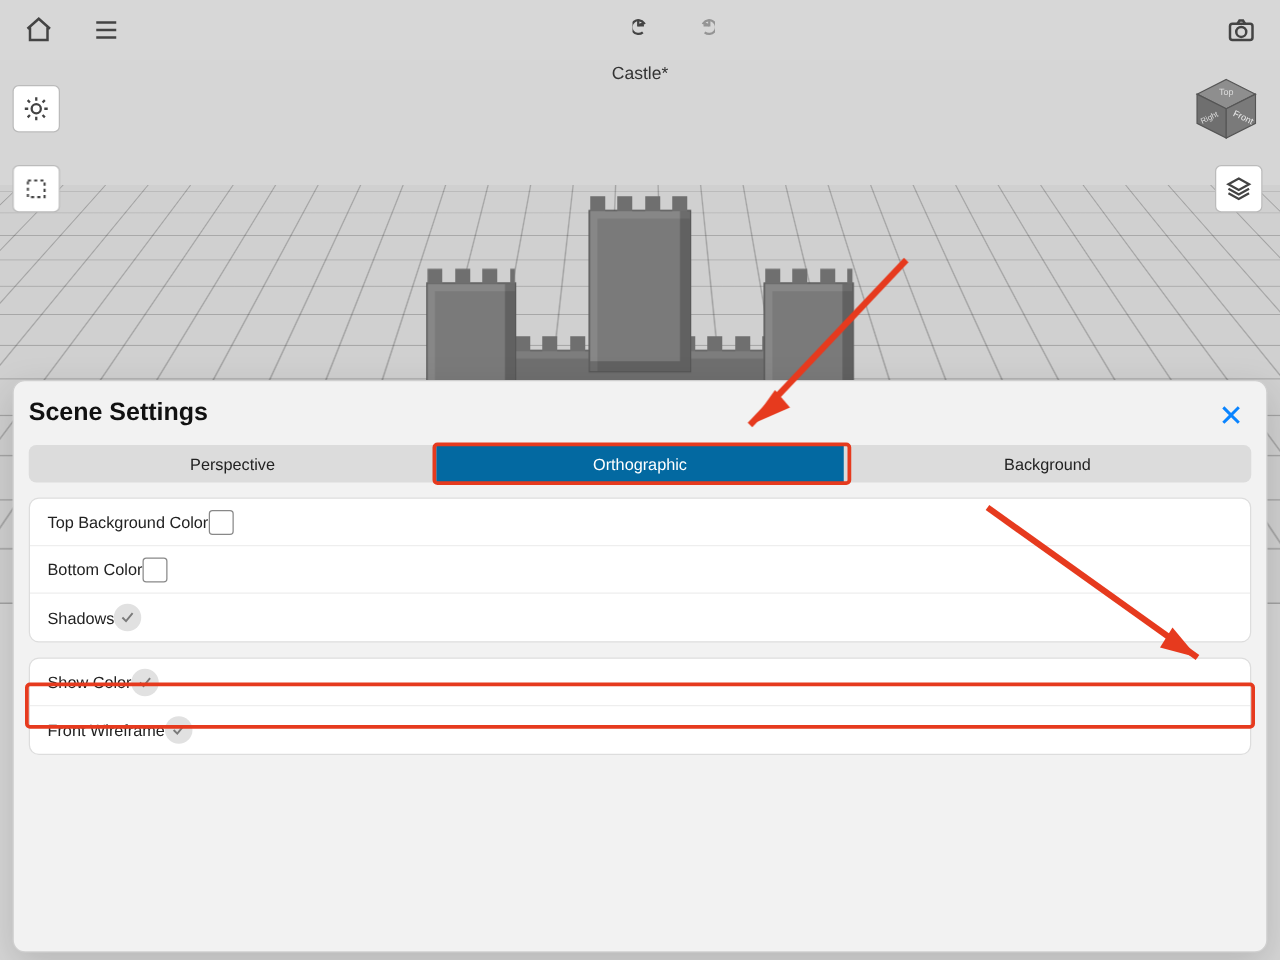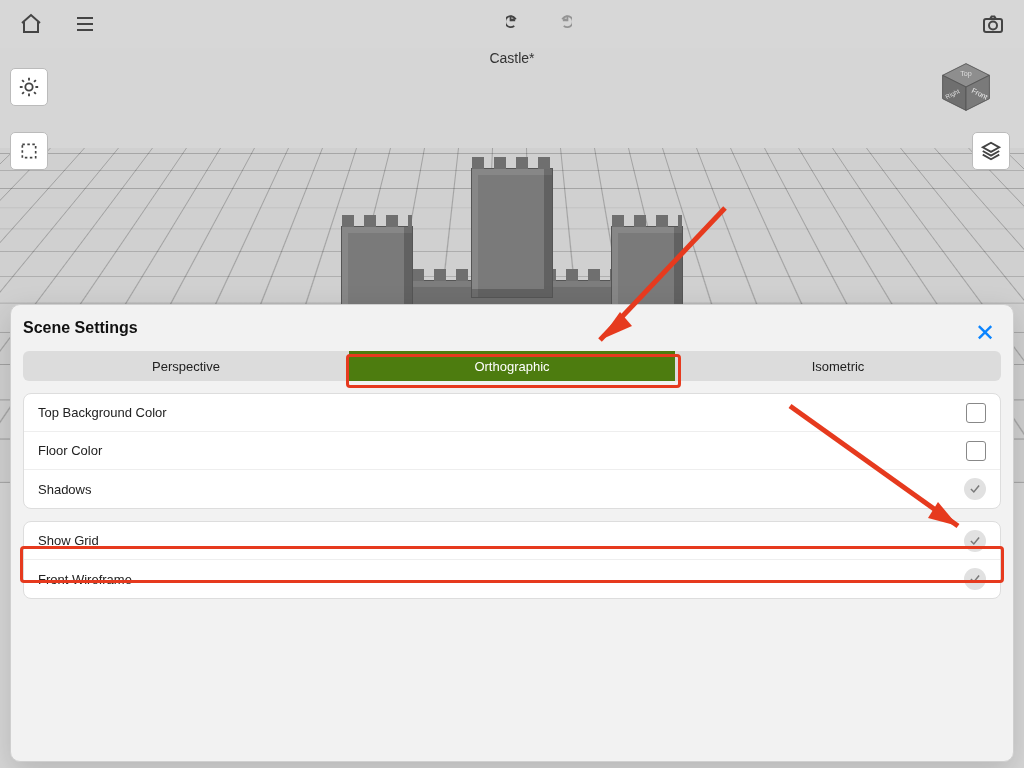--- a/index.html
+++ b/index.html
@@ -15,21 +15,21 @@
 
   
   .doc-title { position: absolute; top: 50px; left: 0; right: 0; text-align: center; font-size: 14px; color: #333; }
 
   
   .float-btn { position: absolute; left: 10px; width: 38px; height: 38px; background: #fff; border: 1px solid #bbb; border-radius: 5px; display: flex; align-items: center; justify-content: center; }
   .float-btn.sun { top: 68px; }
   .float-btn.sel { top: 132px; }
 
   
-  .viewcube { position: absolute; right: 31px; top: 60px; width: 54px; height: 54px; }
+  .viewcube { position: absolute; right: 16px; top: 60px; width: 54px; height: 54px; }
   .layers-btn { position: absolute; right: 14px; top: 132px; width: 38px; height: 38px; background: #fff; border: 1px solid #bbb; border-radius: 5px; display: flex; align-items: center; justify-content: center; }
 
   
   .canvas { position: absolute; top: 48px; left: 0; right: 0; bottom: 0; background:
     linear-gradient(#d6d6d6, #d6d6d6);
     overflow: hidden; }
   .grid { position: absolute; top: 100px; left: -120px; right: -120px; height: 420px;
     transform: perspective(900px) rotateX(62deg);
     transform-origin: top center;
     background-image:
@@ -45,28 +45,28 @@
   .castle .t2 { width: 72px; height: 110px; right: -6px; top: 58px; }
   .castle .t3 { width: 82px; height: 130px; left: 50%; margin-left: -41px; top: 0; }
   .castle .wall { width: 246px; height: 74px; left: 42px; top: 112px; background: #6f6f6f; }
   .battlement { position: absolute; top: -12px; left: 0; right: 0; height: 12px;
     background: repeating-linear-gradient(90deg, #6f6f6f 0 12px, transparent 12px 22px); }
   .castle .block .battlement { }
   .castle .t1 .battlement, .castle .t2 .battlement, .castle .t3 .battlement { }
 
   
   .panel { position: absolute; left: 10px; right: 10px; top: 304px; bottom: 6px; background: #f2f2f2; border: 1px solid #cfcfcf; border-radius: 10px; padding: 14px 12px 10px; box-shadow: 0 10px 30px rgba(0,0,0,.15); }
-  .panel-title { font-size: 16px; font-weight: 600; color: #111; }
+  .panel-title { font-size: 20px; font-weight: 600; color: #111; }
   .close-x { position: absolute; right: 18px; top: 14px; color: #0a84ff; font-size: 24px; font-weight: 300; cursor: pointer; }
   .seg { margin-top: 14px; display: flex; background: #dcdcdc; border-radius: 6px; overflow: hidden; height: 30px; }
   .seg > div { flex: 1; display: flex; align-items: center; justify-content: center; font-size: 13px; color: #222; cursor: pointer; text-align: center; }
-  .seg > div.active { background: #4d7c0f; color: #fff; }
+  .seg > div.active { background: #0369a1; color: #fff; }
 
   .group { margin-top: 12px; background: #fff; border: 1px solid #ddd; border-radius: 8px; overflow: hidden; }
-  .row { display: flex; align-items: center; justify-content: space-between; padding: 0 14px; height: 38px; border-bottom: 1px solid #eee; font-size: 13px; color: #222; }
+  .row { display: flex; align-items: center; justify-content: flex-start; padding: 0 14px; height: 38px; border-bottom: 1px solid #eee; font-size: 13px; color: #222; }
   .row:last-child { border-bottom: none; }
   .swatch { width: 20px; height: 20px; border: 1px solid #888; border-radius: 3px; }
   .swatch.white { background: #fff; }
   .swatch.grey { background: #aaa; }
   .check { width: 22px; height: 22px; border-radius: 11px; background: #e1e1e1; display: flex; align-items: center; justify-content: center; }
   .check svg { stroke: #7a7a7a; stroke-width: 2.6; fill: none; }
   .dot-off { width: 22px; height: 22px; border-radius: 11px; background: #e1e1e1; }
   .disclosure { display: flex; align-items: center; gap: 10px; }
   .chev { color: #aaa; font-size: 13px; }
   .row .sun-right svg { stroke: #222; }
@@ -179,45 +179,45 @@
 
 <div class="panel">
   <div class="panel-title">Scene Settings</div>
   <div class="close-x">
     <span>✕</span>
   </div>
 
   <div class="seg">
     <div>Perspective</div>
     <div class="active">Orthographic</div>
-    <div>Isometric</div>
+    <div>Background</div>
   </div>
 
   <div class="group">
     <div class="row">
       <span>Top Background Color</span>
       <span class="swatch white"></span>
     </div>
     <div class="row">
-      <span>Floor Color</span>
+      <span>Bottom Color</span>
       <span class="swatch white"></span>
     </div>
     <div class="row">
       <span>Shadows</span>
       <span class="check">
         <svg viewBox="0 0 24 24" width="14" height="14">
             <path d="M5 12l5 5 9-11"></path>
           </svg>
       </span>
     </div>
   </div>
 
   <div class="group">
     <div class="row">
-      <span>Show Grid</span>
+      <span>Show Color</span>
       <span class="check">
         <svg viewBox="0 0 24 24" width="14" height="14">
             <path d="M5 12l5 5 9-11"></path>
           </svg>
       </span>
     </div>
     <div class="row">
       <span>Front Wireframe</span>
       <span class="check">
         <svg viewBox="0 0 24 24" width="14" height="14">

